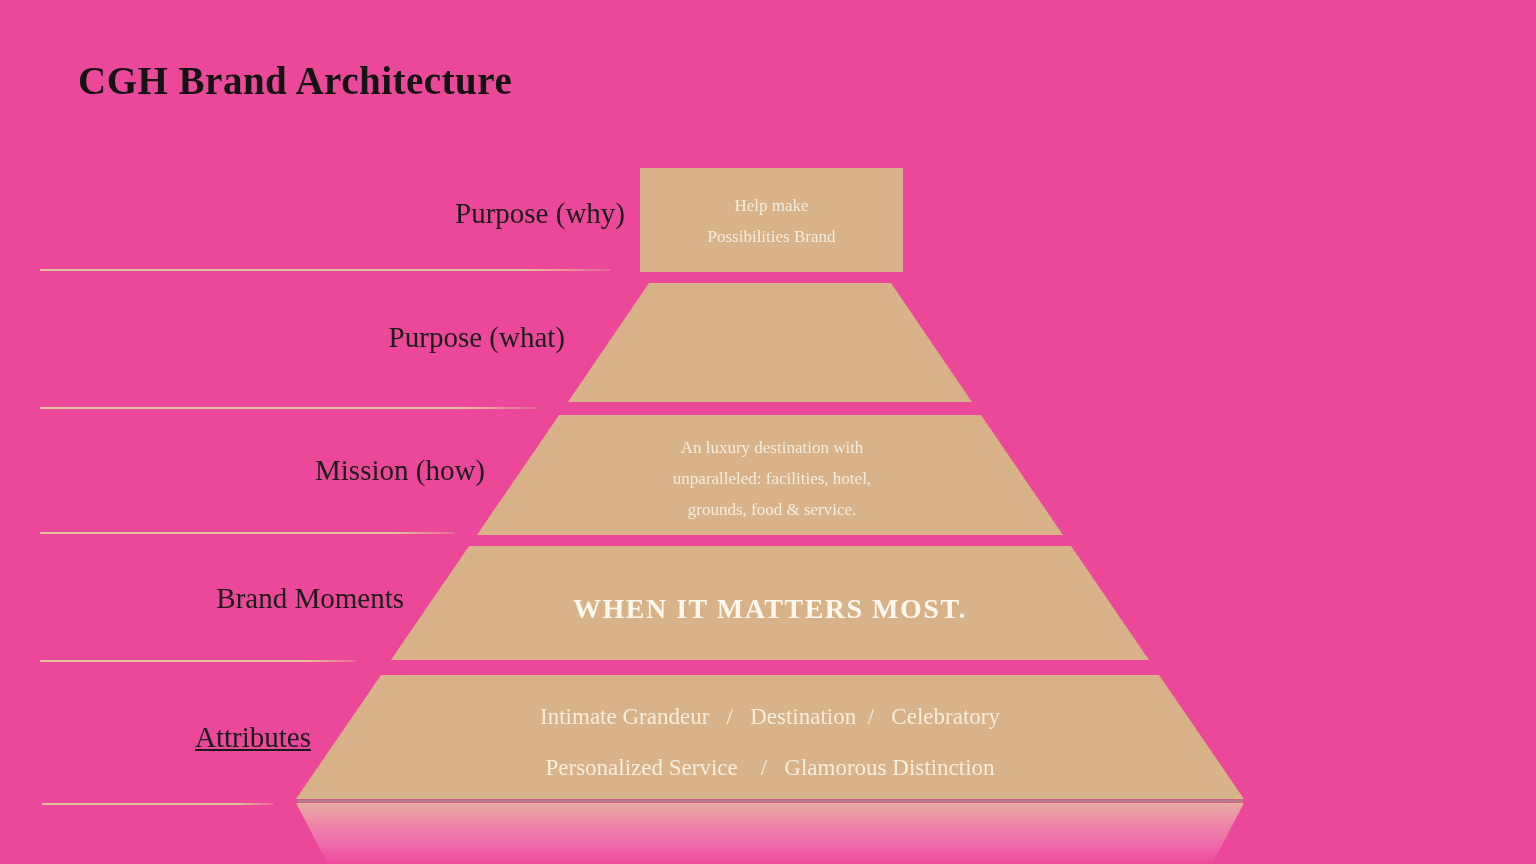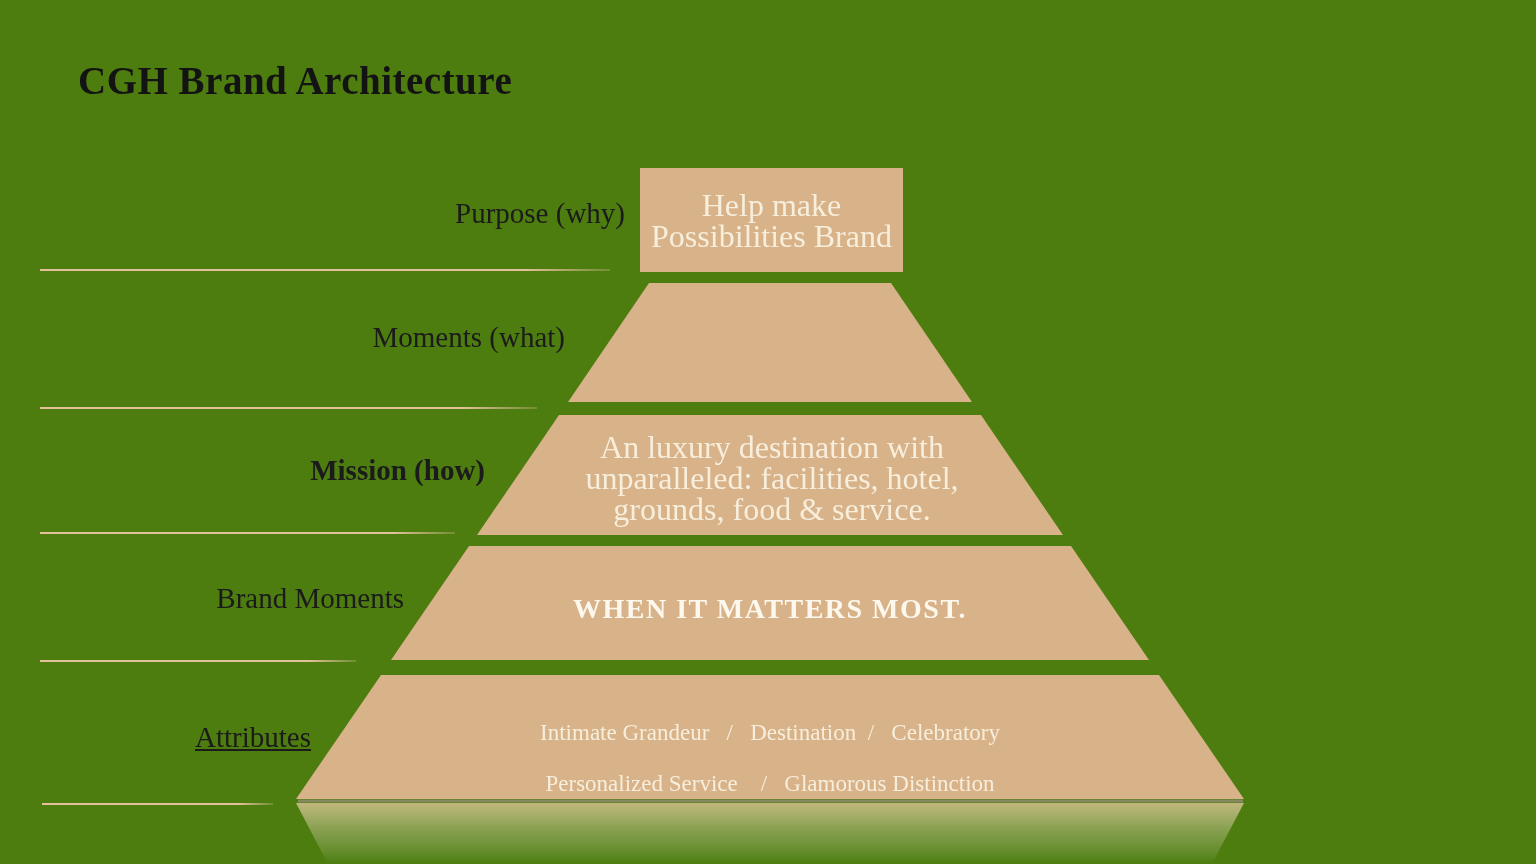--- a/index.html
+++ b/index.html
@@ -5,21 +5,21 @@
   html, body {
     margin: 0;
     padding: 0;
     background: #ffffff;
     font-family: "Liberation Serif", serif;
   }
   .slide {
     position: relative;
     width: 1536px;
     height: 864px;
-    background: #4d7c0f;
+    background: #ec4899;
     overflow: hidden;
   }
   .page-title {
     position: absolute;
     left: 78px;
     top: 58px;
     margin: 0;
     font-size: 39px;
     font-weight: 600;
     letter-spacing: 0.5px;
@@ -42,33 +42,32 @@
   }
   .rule {
     position: absolute;
     height: 2px;
     background: linear-gradient(to right, #e2c19b 85%, rgba(226,193,155,0.25));
   }
   .tier-text {
     position: absolute;
     text-align: center;
     color: #f7eedc;
-    font-size: 32px;
+    font-size: 17px;
     line-height: 31px;
   }
   .tier-text.promise {
     font-size: 28px;
     font-weight: bold;
     letter-spacing: 1.5px;
     color: #fdf8ee;
   }
   .tier-text.attributes {
     font-size: 23px;
     line-height: 28px;
-    margin-top: 16px;
   }
   .tier-text.attributes .line2 { margin-top: 23px; }
   .pre { white-space: pre-wrap; }
 </style>
 </head>
 <body>
 
 <div class="slide">
 
   <h1 class="page-title">CGH Brand Architecture</h1>
@@ -91,22 +90,22 @@
     <polygon points="649,283 891,283 972,402 568,402" fill="#d8b289"></polygon>
 
     <polygon points="559,415 981,415 1063,535 477,535" fill="#d8b289"></polygon>
 
     <polygon points="469,546 1071,546 1149,660 391,660" fill="#d8b289"></polygon>
 
     <polygon points="381,675 1159,675 1244,799 296,799" fill="#d8b289"></polygon>
   </svg>
 
   <div class="tier-label" style="top:196px; right:911px;">Purpose (why)</div>
-  <div class="tier-label" style="top:320px; right:971px;">Moments (what)</div>
-  <div class="tier-label" style="top:453px; right:1051px;font-weight:bold;">Mission (how)</div>
+  <div class="tier-label" style="top:320px; right:971px;">Purpose (what)</div>
+  <div class="tier-label" style="top:453px; right:1051px;">Mission (how)</div>
   <div class="tier-label" style="top:581px; right:1132px;">Brand Moments</div>
   <div class="tier-label" style="top:720px; right:1225px;text-decoration:underline;">Attributes</div>
 
   <div class="rule" style="top:269px; left:40px; width:570px;"></div>
   <div class="rule" style="top:407px; left:40px; width:497px;"></div>
   <div class="rule" style="top:532px; left:40px; width:415px;"></div>
   <div class="rule" style="top:660px; left:40px; width:316px;"></div>
   <div class="rule" style="top:803px; left:42px; width:231px;"></div>
 
   <div class="tier-text" style="left:640px; top:190px; width:263px;">

